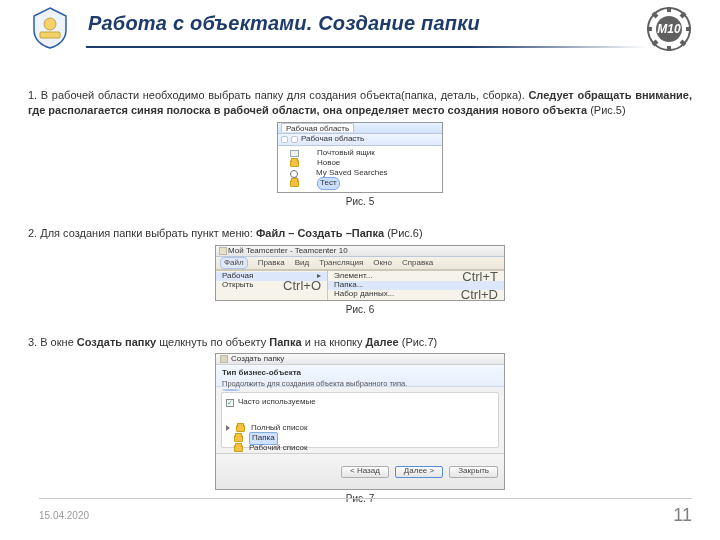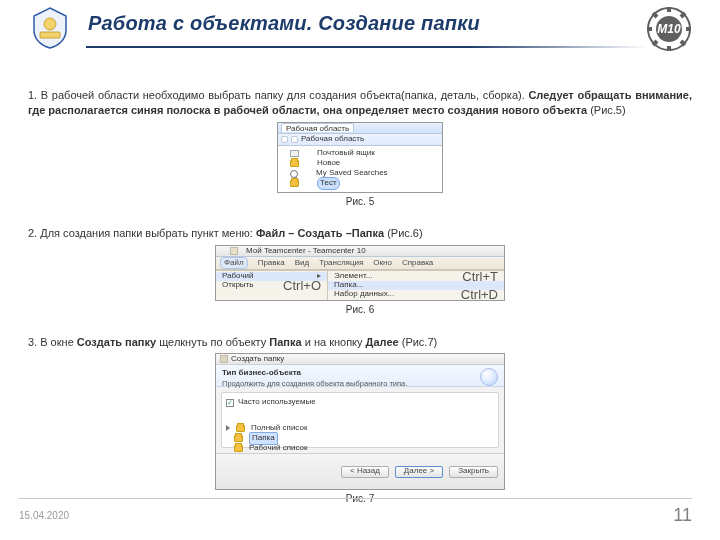--- a/index.html
+++ b/index.html
@@ -117,21 +117,21 @@
     background:#c9dffb;border:1px solid #7fa9e8;padding:0 2px;border-radius:6px;
   }
 
   
   .fig6{
     width:290px;border:1px solid var(--fig-border);background:#fff;font-size:8px;
   }
   .fig6 .titlebar{
     height:11px;background:linear-gradient(#f6f6f6,#e6e6e6);
     border-bottom:1px solid var(--win-border);
-    display:flex;align-items:center;padding:0 14px;gap:8px;
+    display:flex;align-items:center;padding:0 3px;gap:1px;
   }
   .fig6 .sq{width:8px;height:8px;background:#e7dfc9;border:1px solid #bba}
   .fig6 .menubar{
     height:13px;background:linear-gradient(#f4f1e9,#ece7d9);
     border-bottom:1px solid #ccc7b6;
     display:flex;align-items:center;padding:0 4px;gap:10px;
     position:relative;
   }
   .fig6 .menubar .mi{color:#4a4a4a}
   .fig6 .menubar .mi.open{
@@ -165,21 +165,21 @@
   .fig7 .titlebar{
     height:11px;background:linear-gradient(#f9f9f9,#e7e7e7);
     border-bottom:1px solid #cfcfcf;
     display:flex;align-items:center;padding:0 4px;gap:3px;
   }
   .sqg{width:8px;height:8px;background:#dcd5bf;border:1px solid #bba}
   .fig7 .strip{
     height:22px;background:linear-gradient(#f3f8ff,#e6effd);
     border-bottom:1px solid #cfd8ea;
     padding:3px 6px;
-    display:flex;justify-content:space-between;align-items:flex-start;
+    display:flex;justify-content:space-between;align-items:flex-start;flex-direction:column;
   }
   .fig7 .strip .txt .t1{font-weight:700;color:#333}
   .fig7 .strip .txt .t2{color:#555;font-size:7.5px}
   .fig7 .wand{
     width:18px;height:18px;border-radius:50%;
     background:radial-gradient(circle at 35% 30%,#fff,#d8e6fe 60%,#b6cdf6);
     border:1px solid #a9c0ea;
   }
   .fig7 .pane{
     background:#fff;border:1px solid #d4d4d4;margin:5px;border-radius:2px;padding:4px;
@@ -201,21 +201,21 @@
   .fig7 .btn{
     height:12px;padding:0 8px;font-size:8px;
     background:linear-gradient(#fefefe,#e4e4e4);
     border:1px solid #aeaeae;border-radius:2px;
     display:flex;align-items:center;color:#444;
   }
   .fig7 .btn.accent{border-color:#5b8ed6}
 
   
   .footer{
-    position:absolute;left:19px;right:28px;bottom:14px;
+    position:absolute;left:39px;right:28px;bottom:14px;
     border-top:1px solid #c9c9c9;
     padding-top:6px;
     display:flex;justify-content:space-between;align-items:center;
     font-size:11px;
   }
   .date{color:#9a9a9a;font-size:10px}
   .pagenum{color:#808080;font-size:18px}
 </style>
 </head>
 <body>
@@ -303,21 +303,21 @@
         <span class="mi open">Файл</span>
         <span class="mi">Правка</span>
         <span class="mi">Вид</span>
         <span class="mi">Трансляция</span>
         <span class="mi">Окно</span>
         <span class="mi">Справка</span>
       </div>
       <div class="dropdown">
         <div class="dd1">
           <div class="dd-row hover">
-              <span class="lbl">Рабочий</span>
+              <span class="lbl">Рабочая</span>
               <span class="arrow">▸</span>
             </div>
           <div class="dd-row">
               <span class="lbl">Открыть</span>
               <span class="hk">Ctrl+O</span>
             </div>
         </div>
         <div class="dd2">
           <div class="dd-row">
               <span class="lbl">Элемент...</span>

